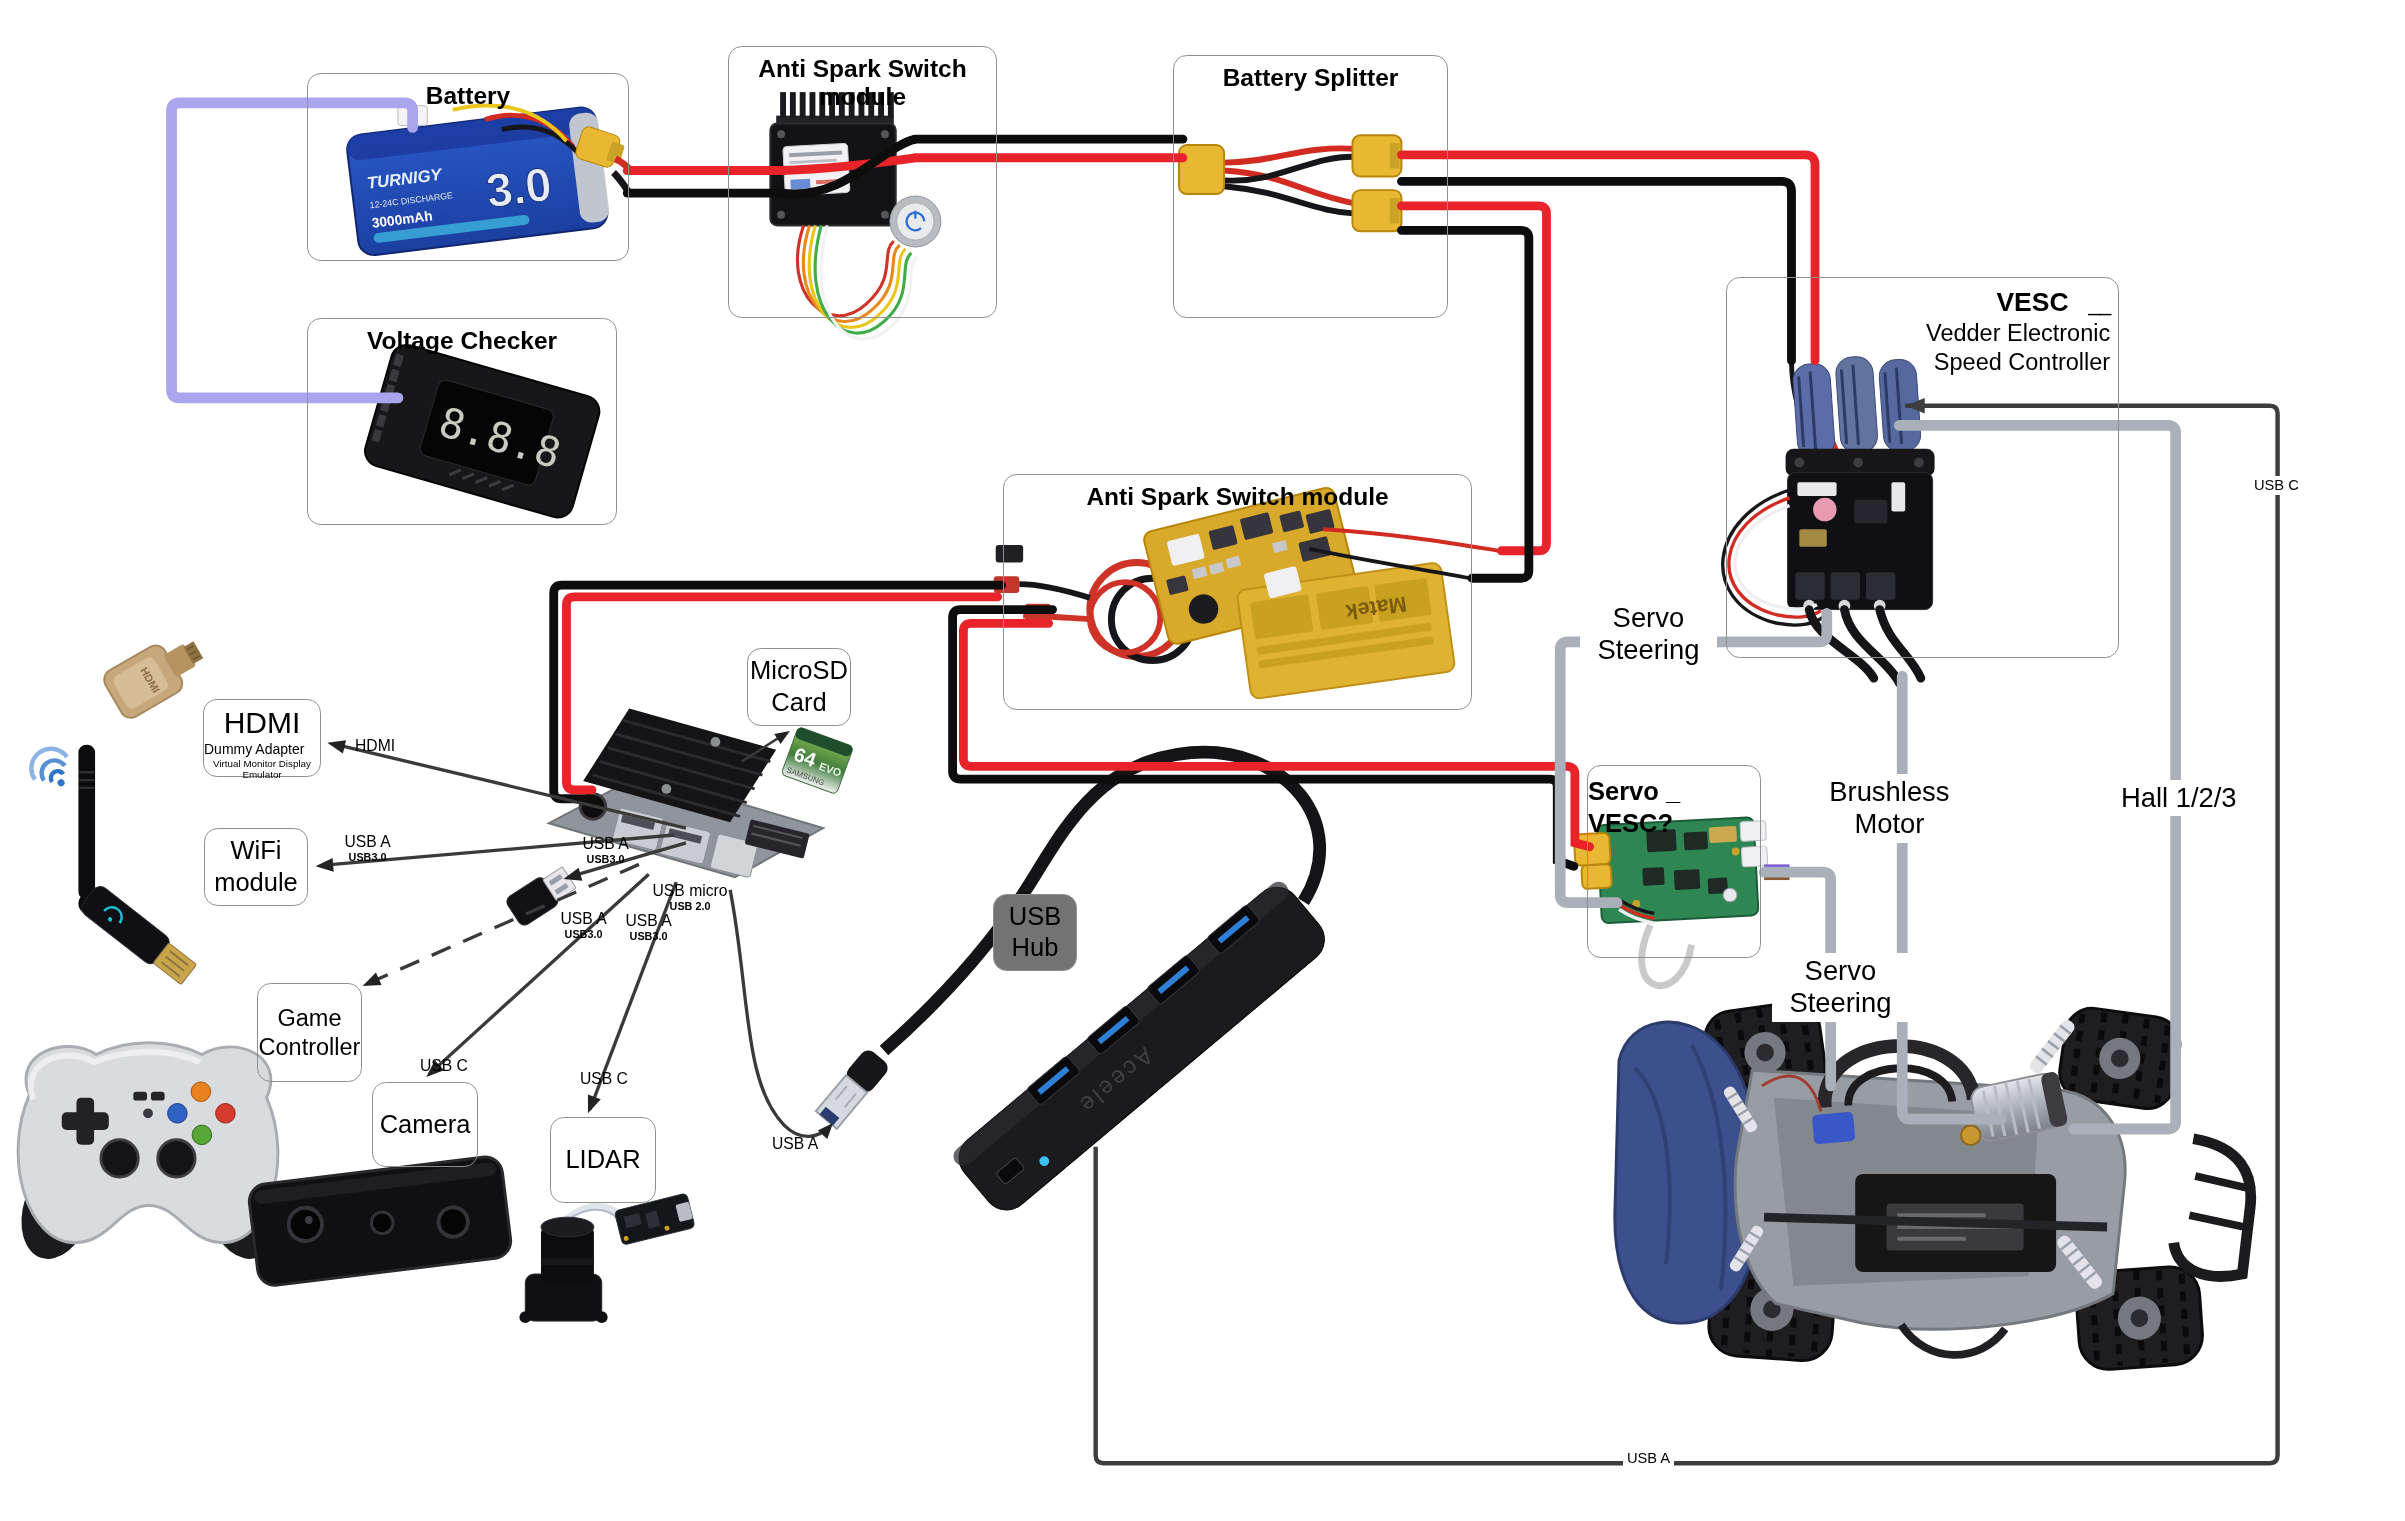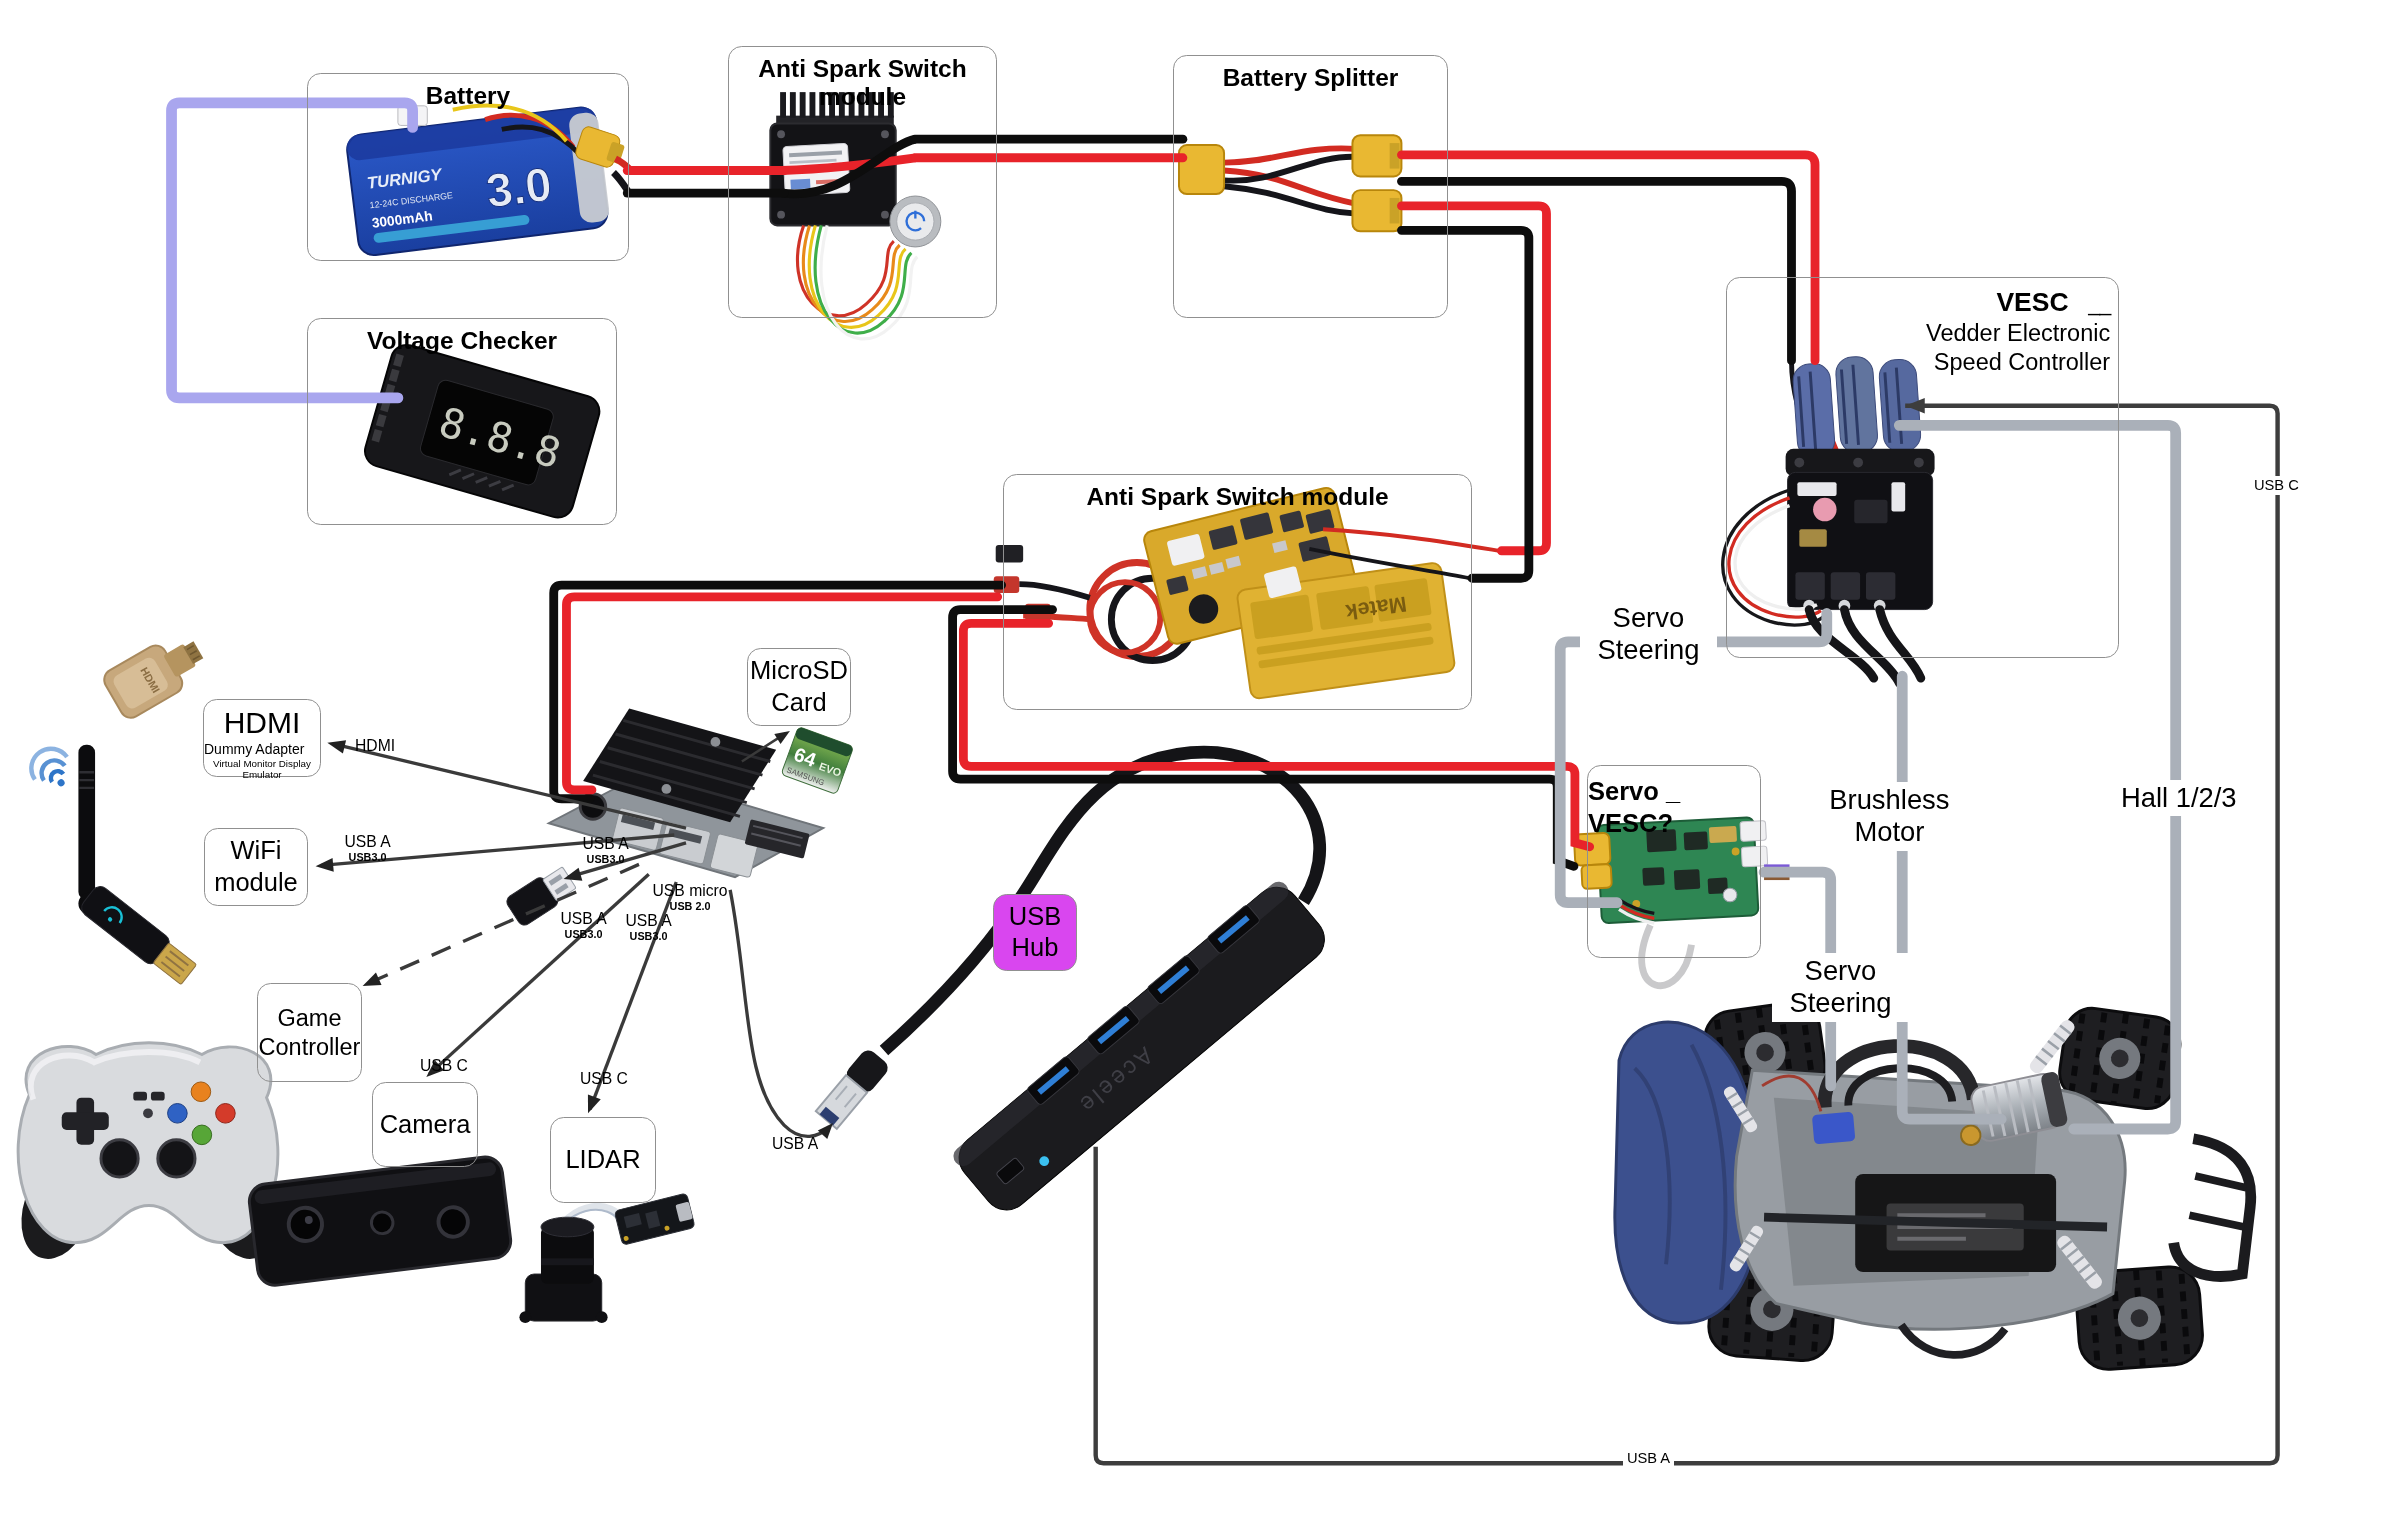--- a/index.html
+++ b/index.html
@@ -1,20 +1,20 @@
 <!DOCTYPE html>
 <html><head>
 <meta charset="utf-8">
 <style>
   html,body{margin:0;padding:0;background:#fff;}
   .page{position:relative;width:2405px;height:1521px;background:#fff;overflow:hidden;
         font-family:"Liberation Sans",sans-serif;color:#000;}
   svg{position:absolute;left:0;top:0;}
   .box{position:absolute;border:1.6px solid #909090;border-radius:13.7px;background:transparent;box-sizing:border-box;}
-  .box.solid{background:#d946ef;}
+  .box.solid{background:#737373;}
   .btitle{font-weight:bold;font-size:24.5px;text-align:center;margin-top:7.8px;}
   .bline{font-size:25.5px;text-align:center;line-height:1.25;}
   .vcenter{position:absolute;left:0;right:0;top:50%;transform:translateY(-50%);}
   .lbl{position:absolute;font-size:15.7px;white-space:nowrap;}
   .lblsub{font-size:10.8px;font-weight:bold;}
   .wlabel{position:absolute;font-size:27.4px;line-height:1.18;text-align:center;background:#fff;padding:2px 5.9px;white-space:nowrap;}
   .wlabel.small{font-size:14.7px;padding:1px 3.9px;}
   .vesc-title{position:absolute;right:7.8px;top:7.8px;text-align:right;line-height:1.25;}
   .vesc-title .t1{font-weight:bold;font-size:26.5px;}
   .vesc-title .mark{font-size:21.6px;font-weight:normal;margin-left:19.6px;letter-spacing:-1px;}
@@ -657,21 +657,21 @@
 <div class="wlabel" style="left:1580px;top:600px;width:125px;">
   <div>Servo</div>
   <div>Steering</div>
 </div>
 
 <div class="wlabel" style="left:1772px;top:953px;width:125px;">
   <div>Servo</div>
   <div>Steering</div>
 </div>
 
-<div class="wlabel" style="left:1815px;top:774px;width:137px;margin-top:8px;">
+<div class="wlabel" style="left:1815px;top:774px;width:137px;">
   <div>Brushless</div>
   <div>Motor</div>
 </div>
 
 <div class="wlabel" style="left:2115px;top:780px;">Hall 1/2/3</div>
 
 </div>
 
 
 </body></html>

